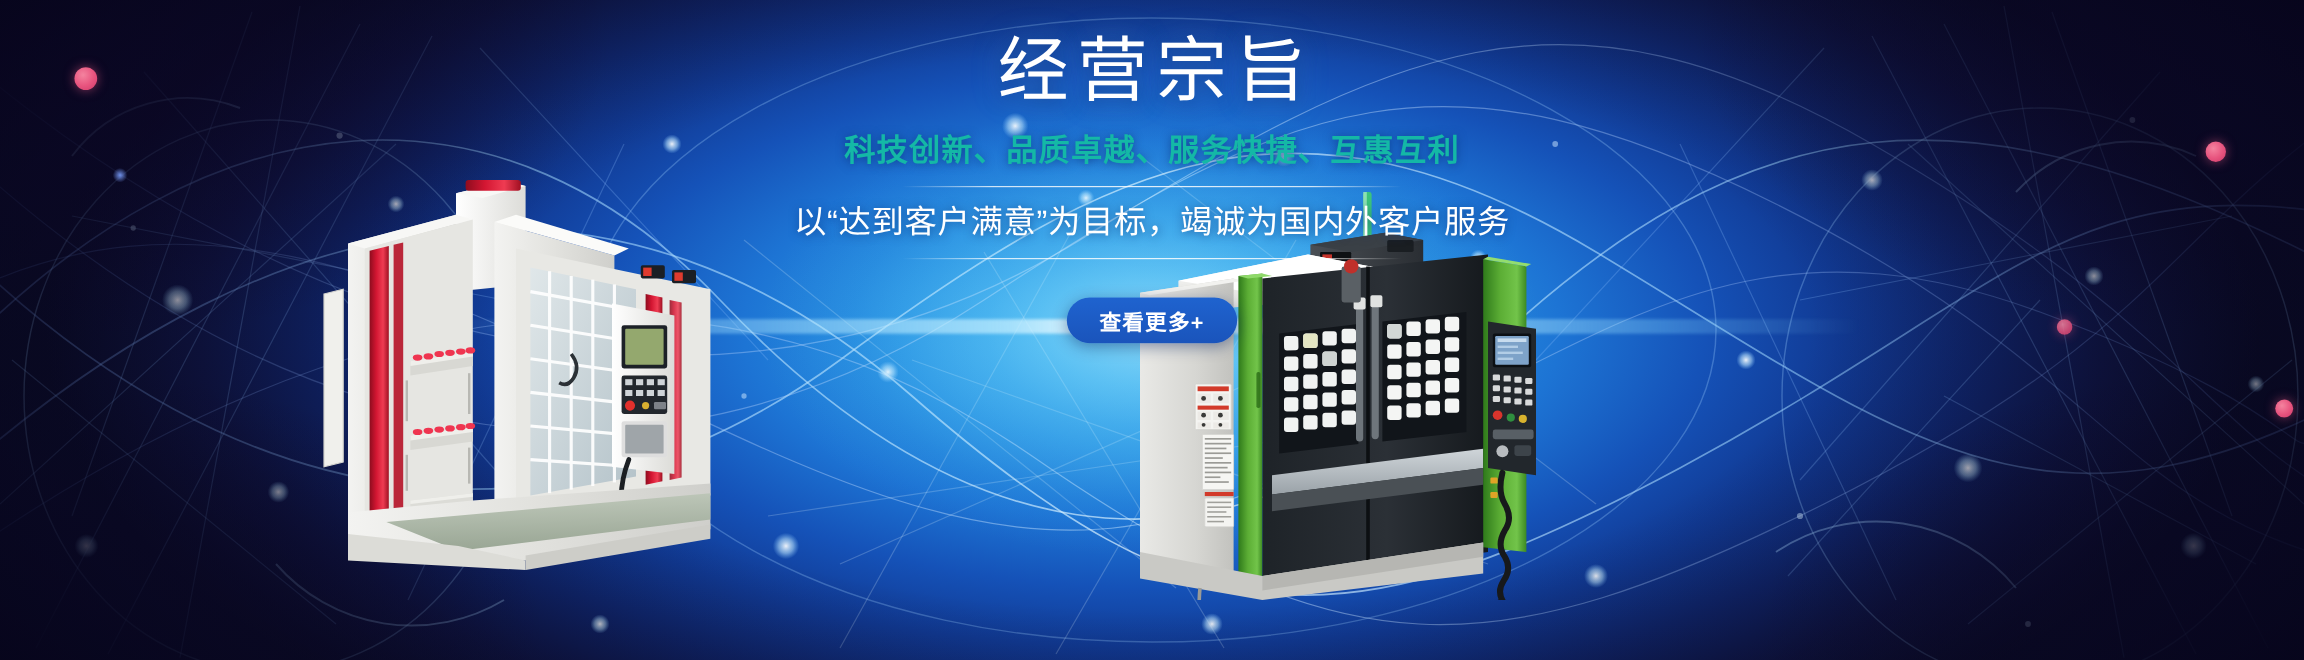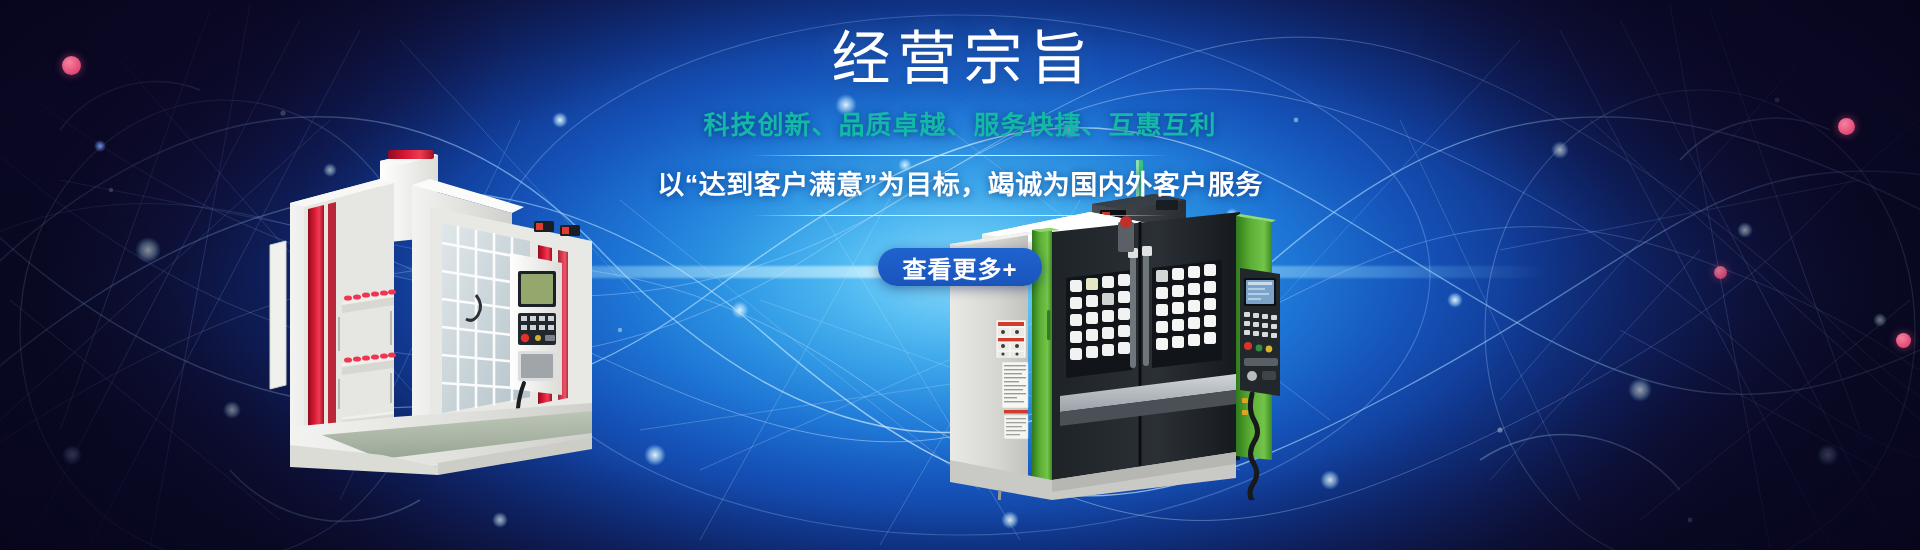--- a/index.html
+++ b/index.html
@@ -94,32 +94,32 @@
     letter-spacing:1px;
     text-shadow:0 1px 8px rgba(8,40,110,.65);
     margin:0;
   }
   .rule{
     width:416px;height:1px;
     background:linear-gradient(to right, rgba(255,255,255,0) 0%, rgba(255,255,255,.78) 18%, rgba(255,255,255,.85) 50%, rgba(255,255,255,.78) 82%, rgba(255,255,255,0) 100%);
     margin:13px 0;
   }
   .tagline{
-    font-size:27px;line-height:1.25;color:#ffffff;font-weight:700;
+    font-size:27px;line-height:1.25;color:#ffffff;font-weight:400;
     letter-spacing:.5px;
     text-shadow:0 1px 8px rgba(8,40,110,.65);
     margin:0;
   }
   .more-btn{
     margin-top:19px;
     display:inline-flex;align-items:center;justify-content:center;
     min-width:142px;height:38px;padding:0 24px;
     border:none;border-radius:19px;
     background:linear-gradient(to bottom,#1f63cf 0%,#1a54bb 100%);
-    color:#ffffff;font-size:24px;font-weight:700;letter-spacing:1px;
+    color:#ffffff;font-size:18px;font-weight:700;letter-spacing:1px;
     font-family:"Liberation Sans","DejaVu Sans",sans-serif;
     cursor:pointer;
     box-shadow:0 3px 12px rgba(6,32,92,.45);
   }
   
   .machine{position:absolute;pointer-events:none;}
   #machine-left{left:262px;top:145px;width:360px;height:330px;}
   #machine-right{left:940px;top:160px;width:360px;height:340px;}
 </style>
 </head>

